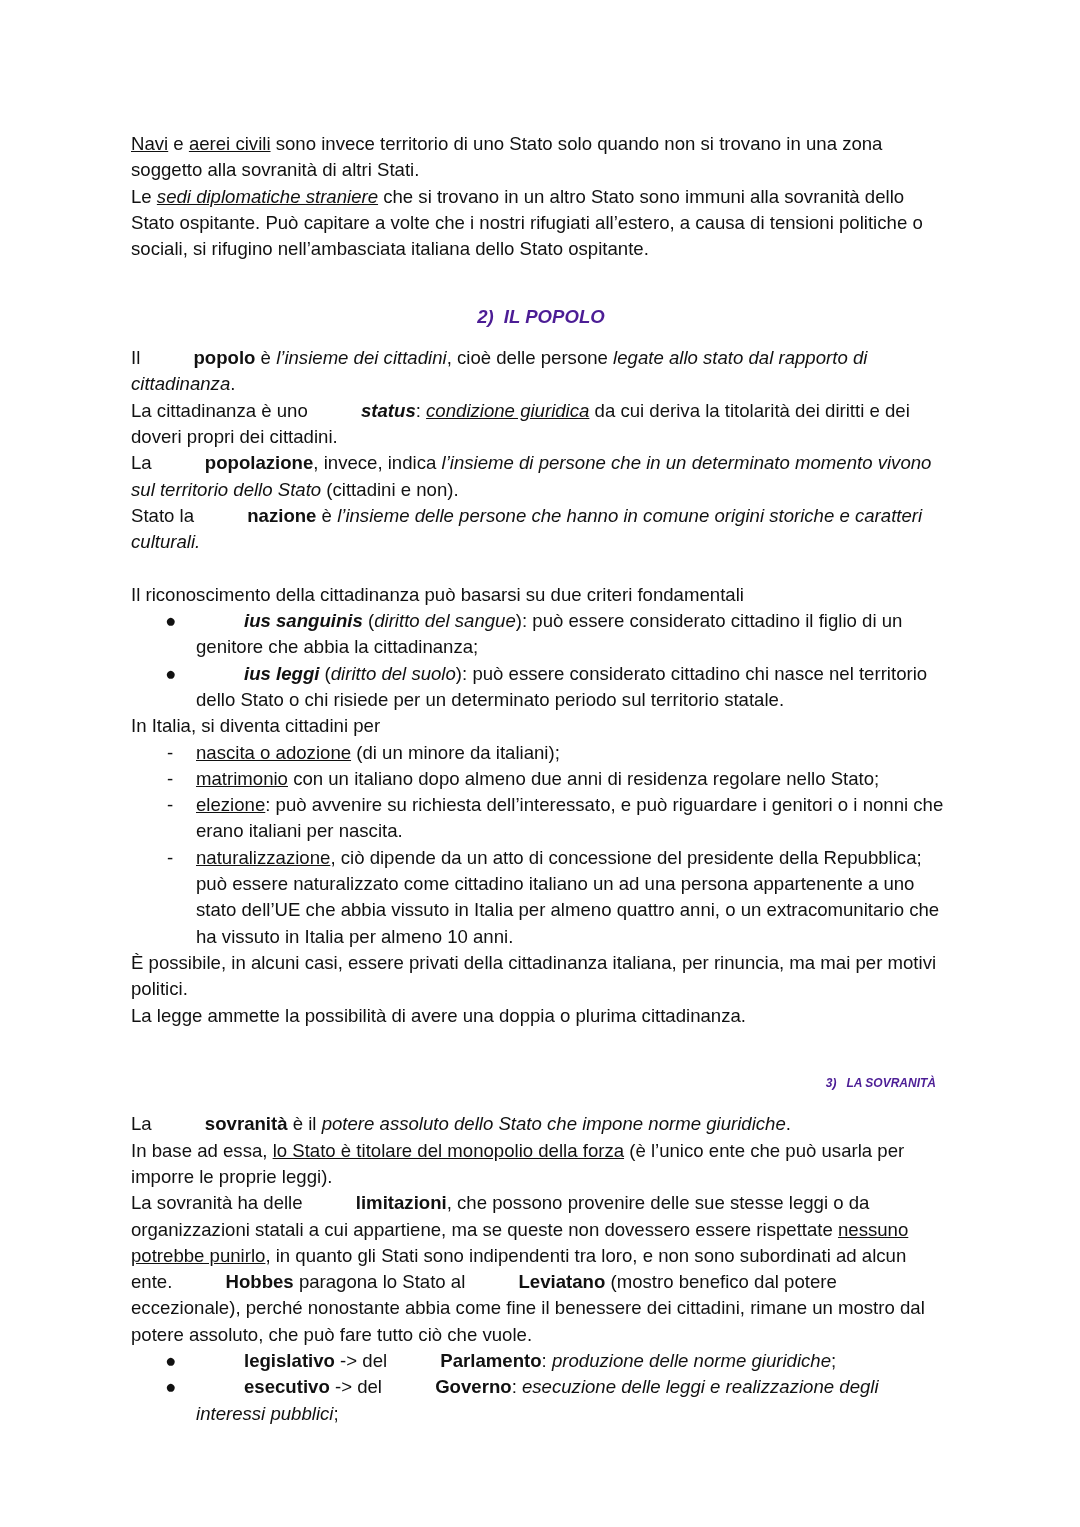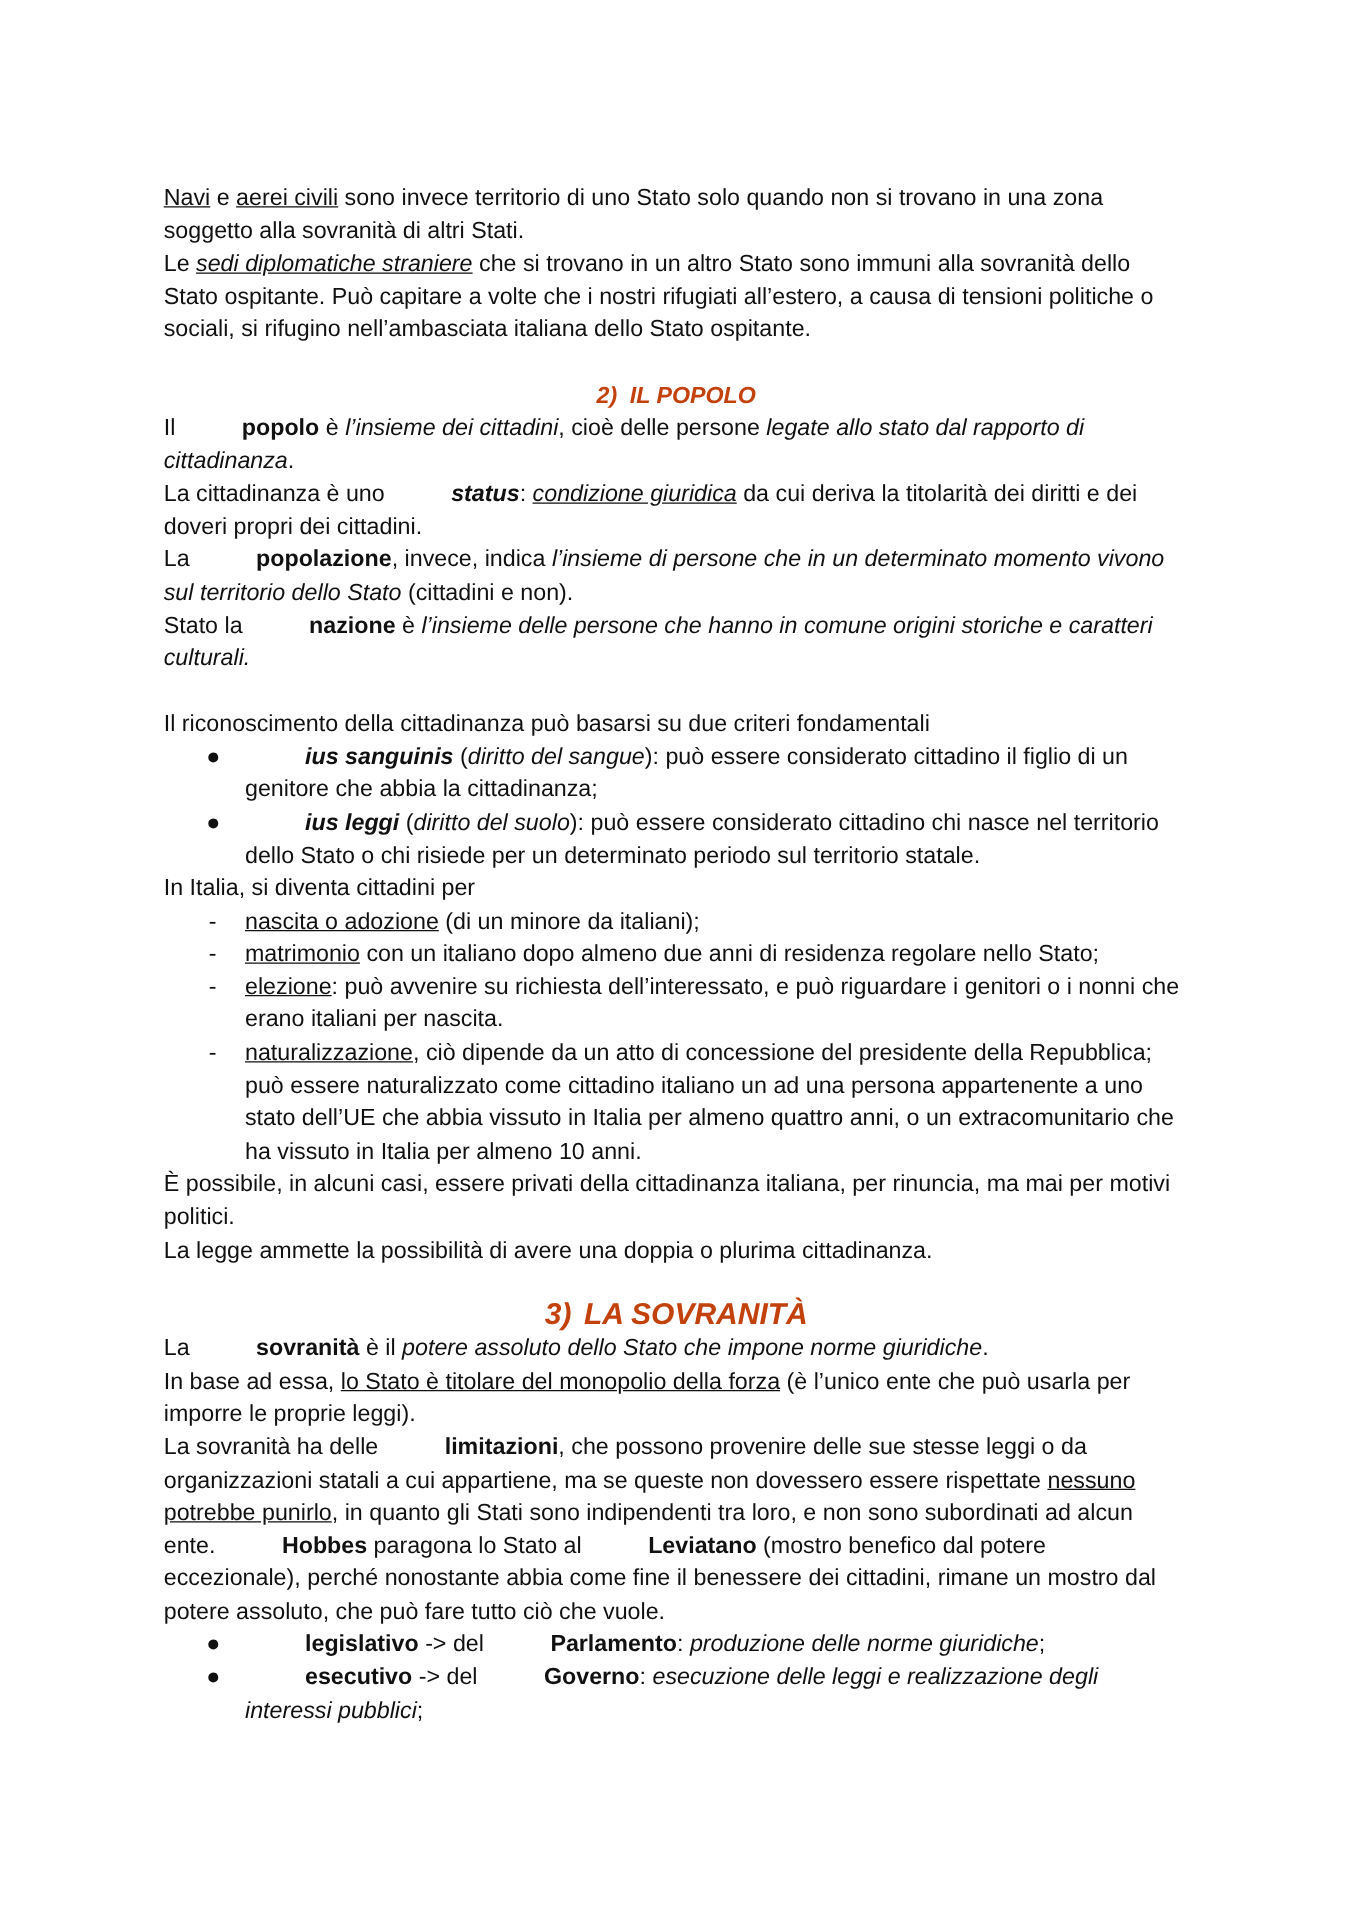--- a/index.html
+++ b/index.html
@@ -1,23 +1,23 @@
 <!DOCTYPE html>
 <html><head>
 <meta charset="utf-8">
 <style>
   html, body { margin: 0; padding: 0; background: #ffffff; }
   body { width: 1080px; height: 1527px; position: relative; overflow: hidden;
          font-family: "Liberation Sans", sans-serif; color: #111111; }
-  .page { position: absolute; left: 131px; top: 145px; width: 820px;
+  .page { position: absolute; left: 131px; top: 131px; width: 820px;
           font-size: 18.6px; line-height: 26.3px; }
   p { margin: 0; }
   .gap { height: 26.3px; }
-  .heading { text-align: center; color: #c2410c; font-weight: bold; font-style: italic;
-             margin: 0; padding-left: 0; }
+  .heading { text-align: center; color: #4c1d95; font-weight: bold; font-style: italic;
+             margin: 15px; padding-left: 0; }
   .heading .num { margin-right: 10px; }
   ul.bul, ul.dash { list-style: none; margin: 0; padding: 0; }
   ul.bul li, ul.dash li { position: relative; padding-left: 65px; }
   ul.bul li .mk { position: absolute; left: 34px; top: 0; }
   ul.dash li .mk { position: absolute; left: 36px; top: 0; }
   .u { text-decoration: underline; }
   .i { font-style: italic; }
   .b { font-weight: bold; padding-left: 48px; }
 </style>
 </head>
@@ -83,21 +83,21 @@
       <span class="mk">-</span>
       <span class="u">naturalizzazione</span><span>, ciò dipende da un atto di concessione del presidente della Repubblica; può essere naturalizzato come cittadino italiano un ad una persona appartenente a uno stato dell’UE che abbia vissuto in Italia per almeno quattro anni, o un extracomunitario che ha vissuto in Italia per almeno 10 anni.</span>
     </li>
   </ul>
 
   <p>È possibile, in alcuni casi, essere privati della cittadinanza italiana, per rinuncia, ma mai per motivi politici.</p>
   <p>La legge ammette la possibilità di avere una doppia o plurima cittadinanza.</p>
 
   <div class="gap"></div>
 
-  <h2 class="heading" style="font-size:24px;line-height:26.3px;">
+  <h2 class="heading" style="font-size:12px;line-height:26.3px;text-align:right;">
     <span class="num">3)</span><span>LA SOVRANITÀ</span>
   </h2>
 
   <p>
     <span>La </span><span class="b">sovranità</span><span> è il </span><span class="i">potere assoluto dello Stato che impone norme giuridiche</span><span>.</span>
   </p>
   <p>
     <span>In base ad essa, </span><span class="u">lo Stato è titolare del monopolio della forza</span><span> (è l’unico ente che può usarla per imporre le proprie leggi).</span>
   </p>
   <p>

